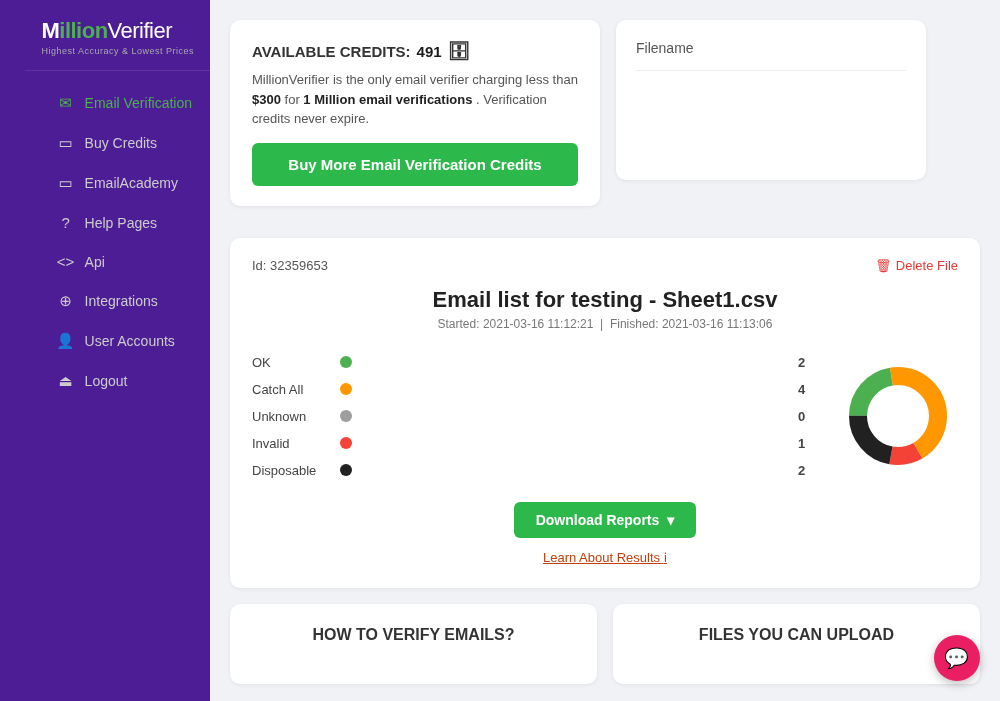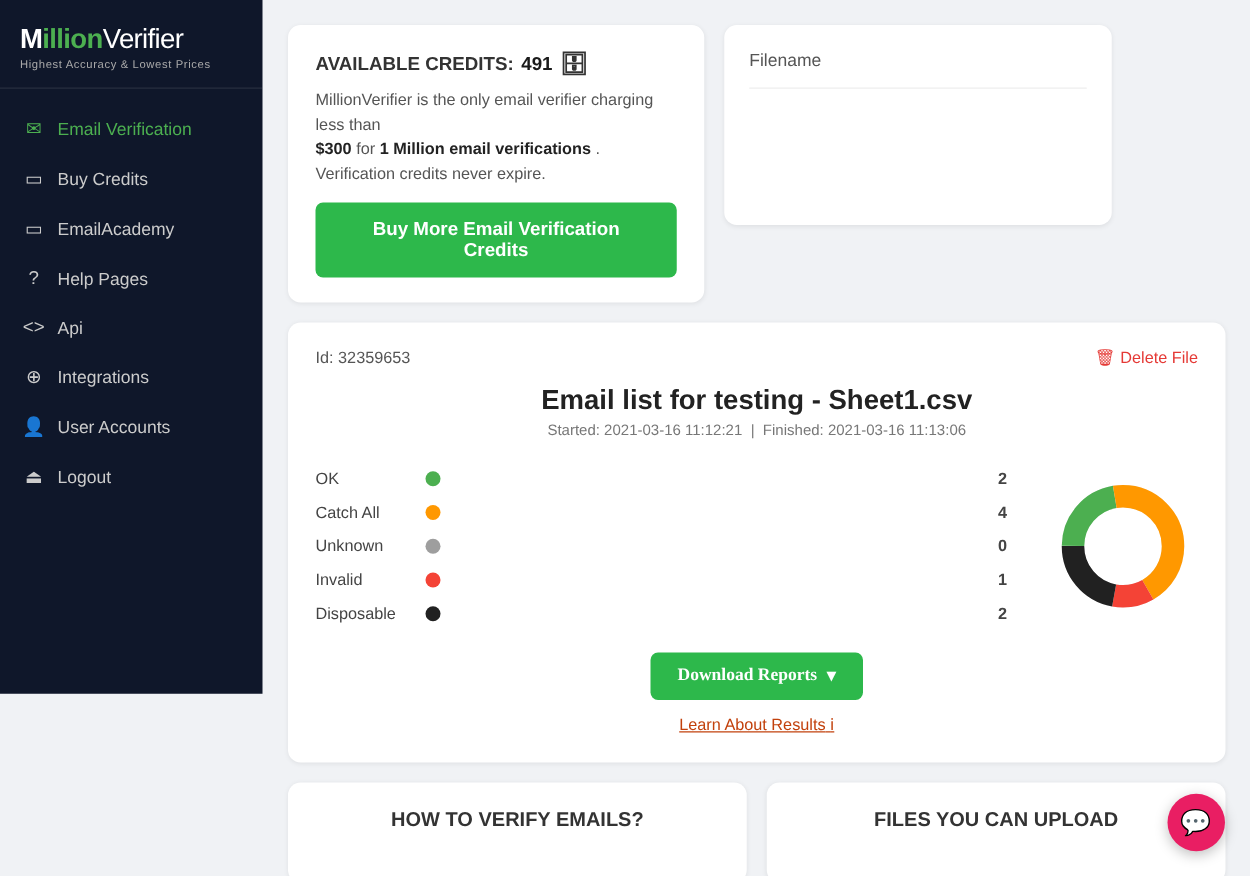--- a/index.html
+++ b/index.html
@@ -2,26 +2,27 @@
 <html><head>
   <meta charset="utf-8">
   <style>
     * { box-sizing: border-box; margin: 0; padding: 0; }
     body { font-family: -apple-system, BlinkMacSystemFont, 'Segoe UI', sans-serif; background: #f0f2f5; display: flex; height: 701px; overflow: hidden; }
 
     
     .sidebar {
       width: 210px;
       min-width: 210px;
-      background: #0f172a;
+      background: #4c1d95;
       color: #fff;
       display: flex;
       flex-direction: column;
-      height: 555px;
+      height: 701px;
       overflow-y: auto;
+      align-items: flex-end;
     }
     .sidebar-logo {
       padding: 18px 16px 14px;
       border-bottom: 1px solid rgba(255,255,255,0.1);
     }
     .logo-text {
       font-size: 22px;
       font-weight: 700;
       letter-spacing: -0.5px;
     }
@@ -56,21 +57,22 @@
       overflow-y: auto;
       padding: 20px;
       background: #f0f2f5;
     }
 
     
     .credits-card {
       background: #fff;
       border-radius: 10px;
       padding: 20px 22px;
-      width: 333px;
+      margin-bottom: 16px;
+      width: 370px;
       display: inline-block;
       vertical-align: top;
       box-shadow: 0 1px 4px rgba(0,0,0,0.07);
     }
     .credits-title {
       font-size: 15px;
       font-weight: 700;
       color: #333;
       margin-bottom: 8px;
       display: flex;
@@ -201,21 +203,20 @@
       color: #fff;
       border: none;
       padding: 10px 22px;
       border-radius: 6px;
       font-size: 14px;
       font-weight: 600;
       cursor: pointer;
       display: inline-flex;
       align-items: center;
       gap: 8px;
-      font-family: Liberation Serif, serif;
     }
     .learn-link {
       display: block;
       margin-top: 10px;
       font-size: 13px;
       color: #c2410c;
       text-decoration: underline;
       cursor: pointer;
     }
 

